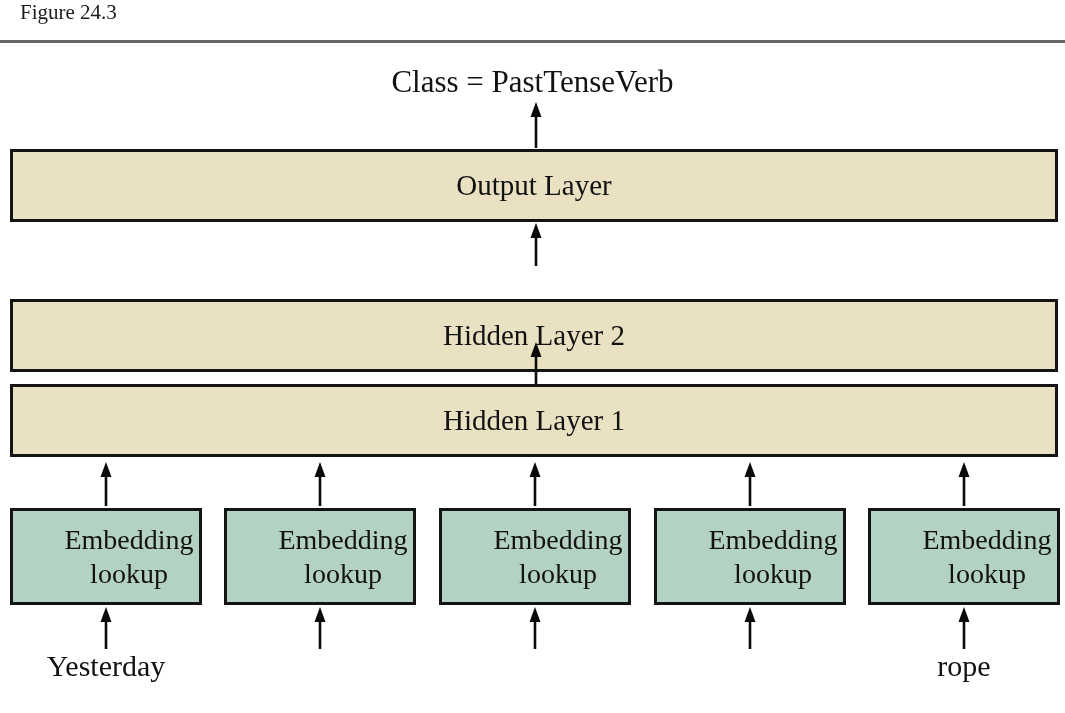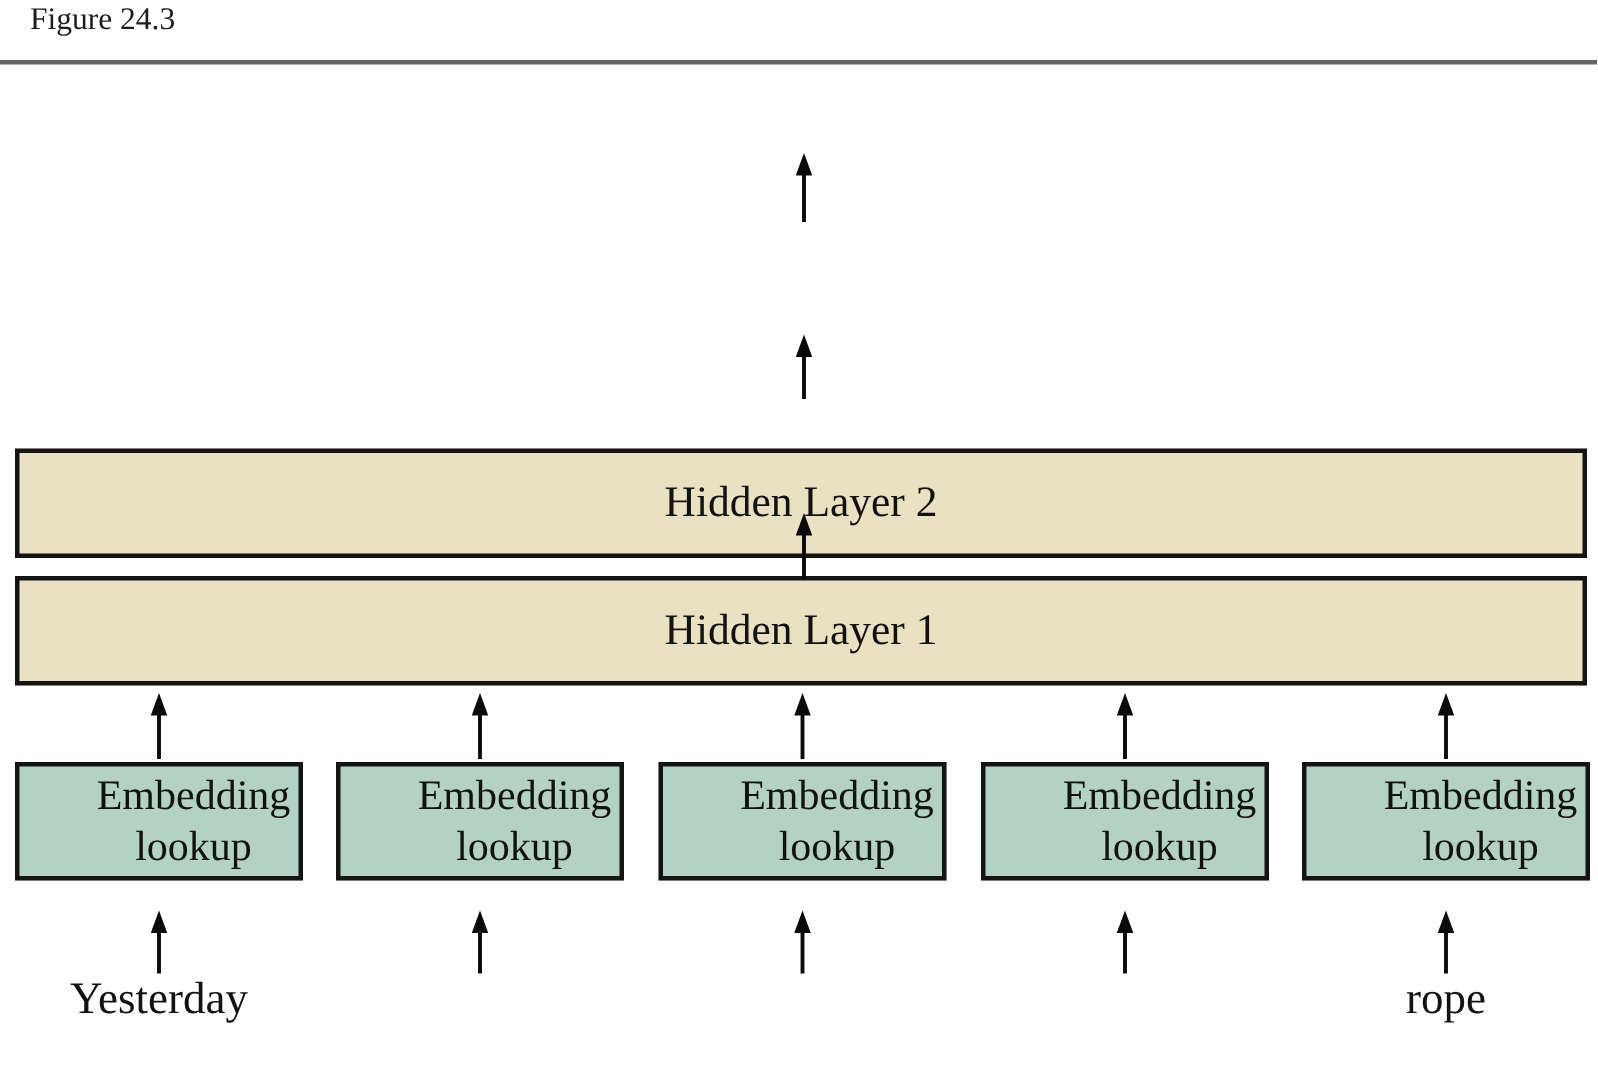--- a/index.html
+++ b/index.html
@@ -52,21 +52,21 @@
     justify-content: center;
     font-size: 29px;
   }
   #layer-output { top: 149px; }
   #layer-h2 { top: 267px; margin-top: 32px; }
   #layer-h1 { top: 384px; }
   .embed {
     position: absolute;
     top: 508px;
     width: 192px;
-    height: 79px;
+    height: 97px;
     box-sizing: border-box;
     background: #b4d2c3;
     border: 3px solid #141414;
     display: flex;
     align-items: center;
     justify-content: center;
     text-align: center;
     white-space: pre-line;
     line-height: 1.18;
     font-size: 28px;
@@ -94,21 +94,23 @@
   }
 </style>
 </head>
 <body>
 
 <div class="canvas">
 
   <div class="fig-label">Figure 24.3</div>
   <div class="rule"></div>
 
+  <div class="class-title">Class = PastTenseVerb</div>
 
+  <div class="layer" id="layer-output">Output Layer</div>
   <div class="layer" id="layer-h2">Hidden Layer 2</div>
   <div class="layer" id="layer-h1">Hidden Layer 1</div>
 
   <div class="embed" style="left:10px">Embedding
 lookup</div>
   <div class="embed" style="left:224px">Embedding
 lookup</div>
   <div class="embed" style="left:439px">Embedding
 lookup</div>
   <div class="embed" style="left:654px">Embedding

